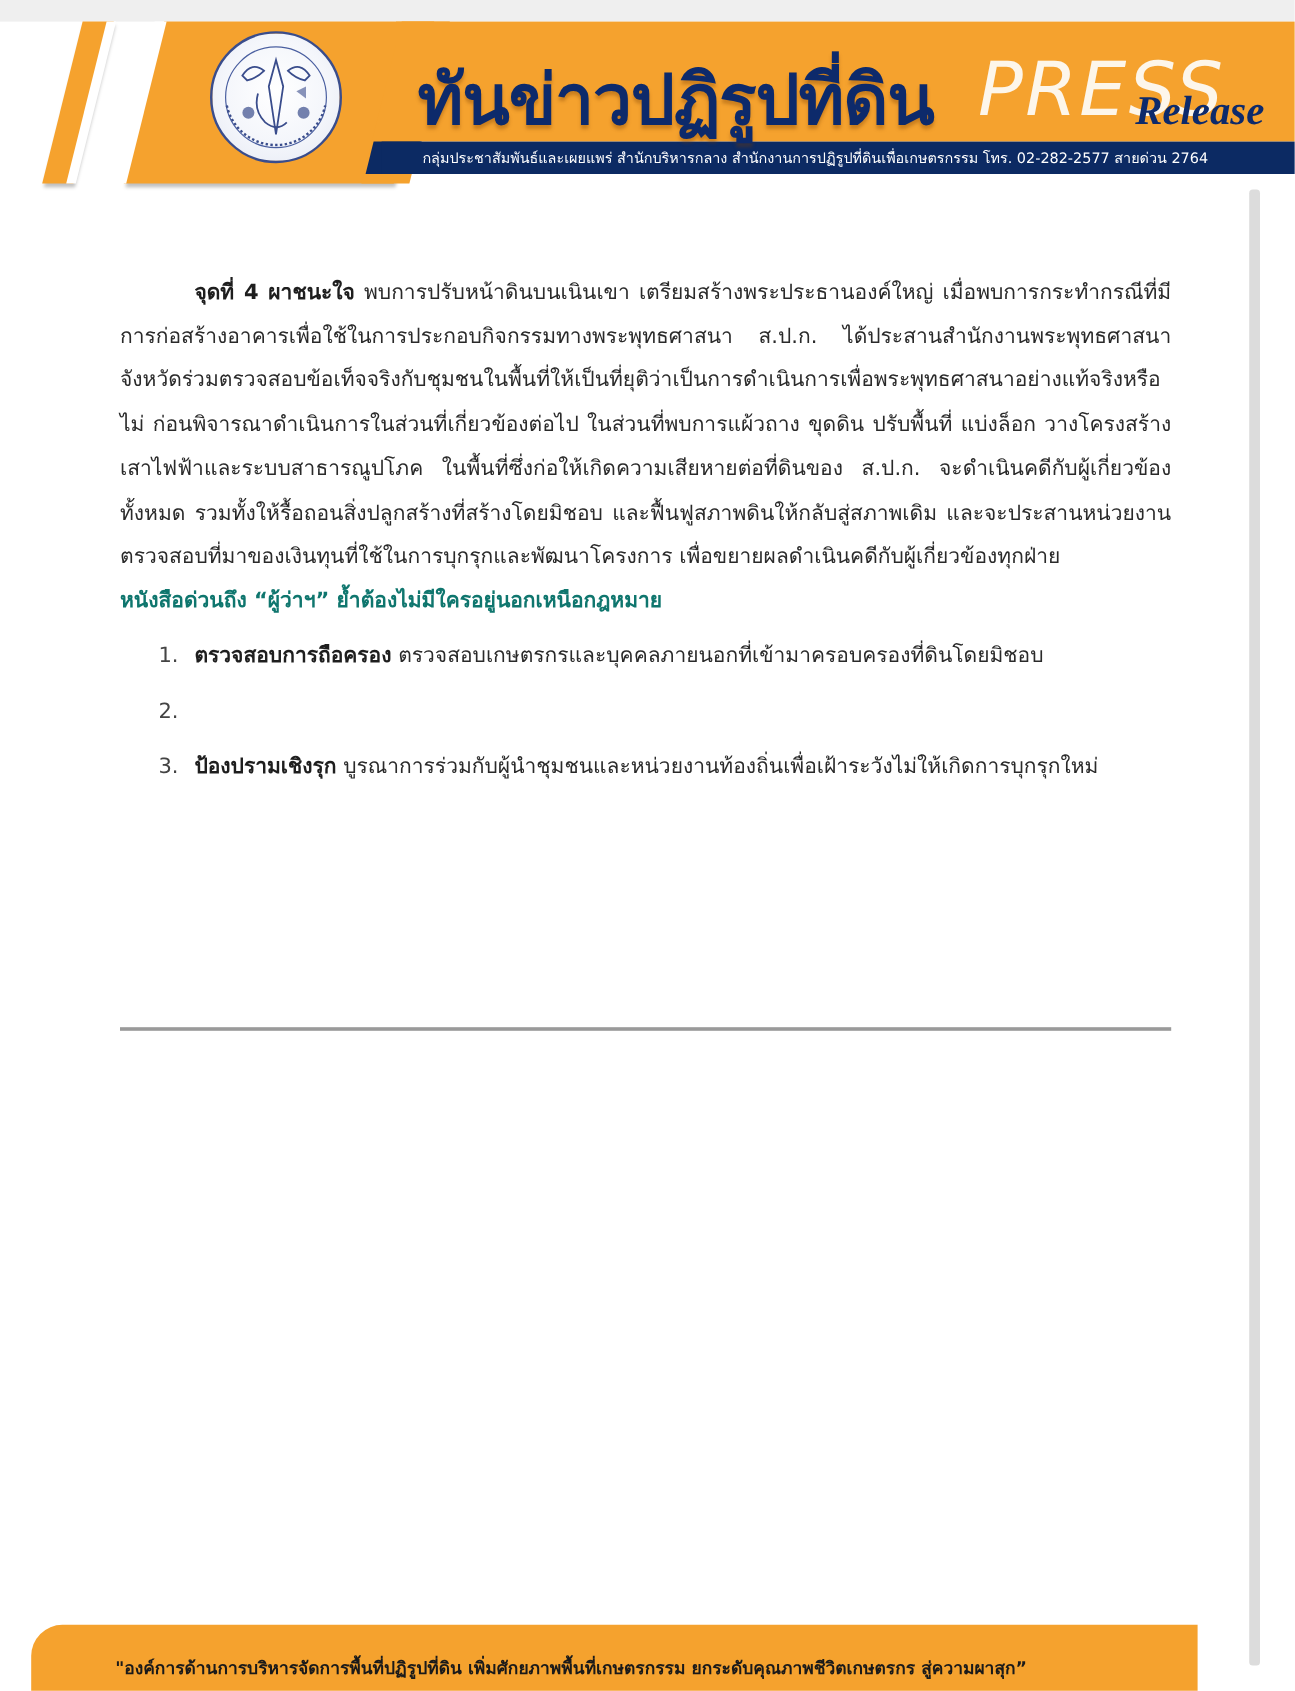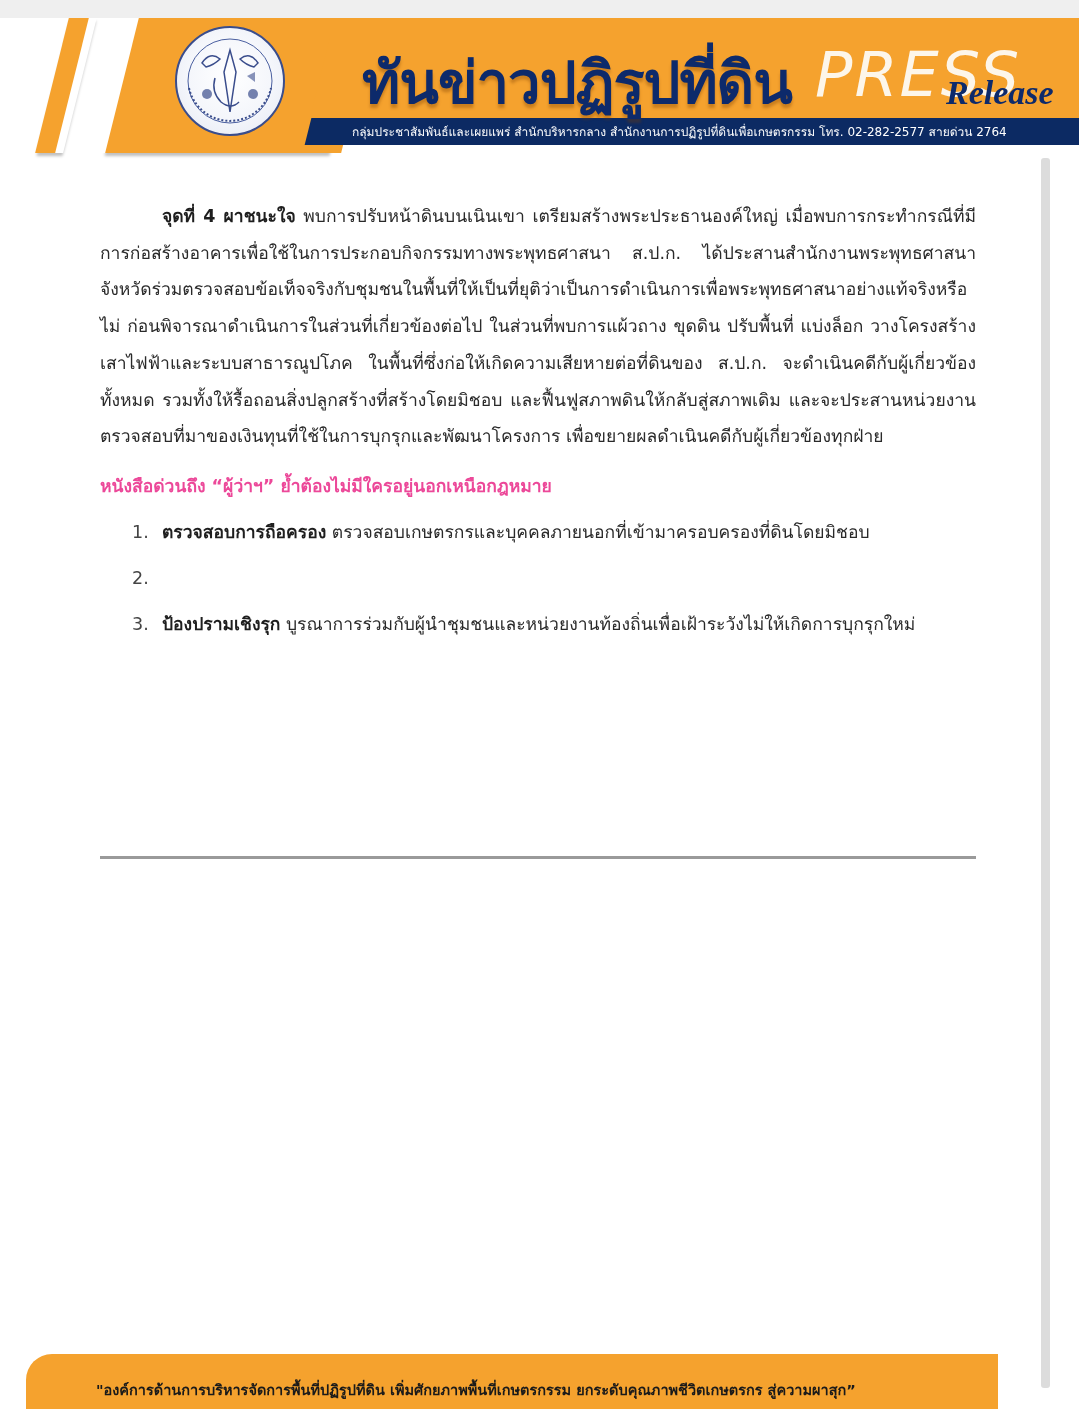--- a/index.html
+++ b/index.html
@@ -17,30 +17,30 @@
     .stripe-gap { position: absolute; top: 0; height: 135px; background: #fff; transform: skewX(-14deg); }
     .band { position: absolute; left: 330px; top: 0; width: 749px; height: 100px; background: #f5a22e; }
     .band-edge { position: absolute; left: 318px; top: 0; width: 40px; height: 135px; background: #f5a22e; transform: skewX(-14deg); }
     .subbar { position: absolute; left: 318px; top: 100px; width: 761px; height: 27px; background: #0c2a63; transform-origin: left; }
     .subbar-skew { position: absolute; left: 308px; top: 100px; width: 40px; height: 27px; background: #0c2a63; transform: skewX(-14deg); }
     .subbar-text { position: absolute; left: 352px; top: 104px; font-size: 12px; color: #ffffff; white-space: nowrap; letter-spacing: 0; }
 
     .logo { position: absolute; left: 175px; top: 8px; width: 110px; height: 110px; border-radius: 50%; background: radial-gradient(circle at 50% 45%, #ffffff 0%, #f4f6fb 55%, #e4e8f3 100%); border: 2px solid #3a4d8c; }
     .logo svg { position: absolute; left: 0; top: 0; }
 
-    .title-th { position: absolute; left: 362px; top: 18px; font-family: "DejaVu Sans", sans-serif; font-weight: bold; font-size: 58px; color: #0d2a6b; letter-spacing: -1px; white-space: nowrap; text-shadow: 0 4px 3px rgba(120,60,0,0.35); }
+    .title-th { position: absolute; left: 348px; top: 18px; font-family: "DejaVu Sans", sans-serif; font-weight: bold; font-size: 58px; color: #0d2a6b; letter-spacing: -1px; white-space: nowrap; text-shadow: 0 4px 3px rgba(120,60,0,0.35); }
     .press { position: absolute; left: 815px; top: 20px; font-family: "DejaVu Sans", sans-serif; font-style: italic; font-size: 62px; color: #fdf6ea; letter-spacing: 2px; white-space: nowrap; font-weight: normal; }
     .release { position: absolute; left: 946px; top: 56px; font-family: "Liberation Serif", "DejaVu Serif", serif; font-style: italic; font-weight: bold; font-size: 34px; color: #0d2a6b; white-space: nowrap; }
 
     
     .content { position: absolute; left: 100px; top: 198px; width: 876px; font-size: 17.5px; line-height: 36.7px; color: #2a2a2a; }
-    .para { text-align: justify; text-align-last: left; }
+    .para { text-align: justify; text-align-last: left; margin-top: 28px; }
     .indent { text-indent: 62px; }
     .b { font-weight: bold; color: #1e1e1e; }
-    .heading { font-weight: bold; margin-top: 13px; color: #ec4899; }
+    .heading { font-weight: bold; color: #0f766e; }
     .list { margin-top: 4px; }
     .li { display: flex; padding-left: 32px; line-height: 46px; }
     .li-num { width: 30px; color: #444; }
     .closing { font-weight: bold; margin-top: 2px; }
 
     .divider { position: absolute; left: 100px; top: 856px; width: 876px; height: 3px; background: #9a9a9a; }
 
     
     .scroll-track { position: absolute; left: 1041px; top: 158px; width: 9px; height: 1230px; background: #dcdcdc; border-radius: 3px; }
 

